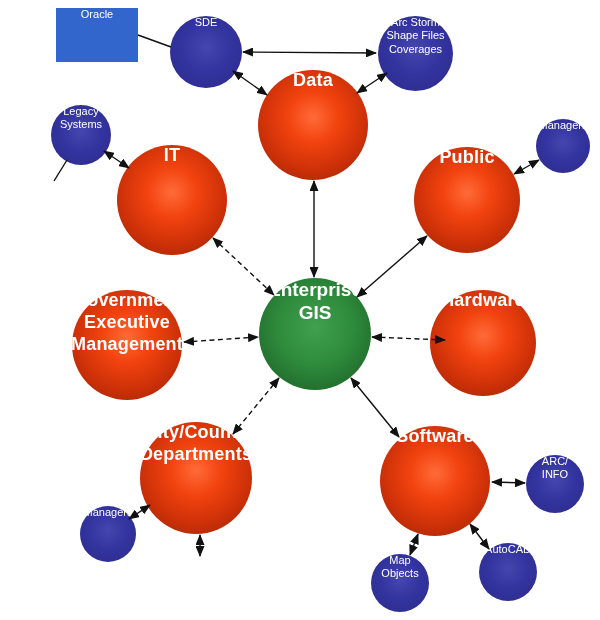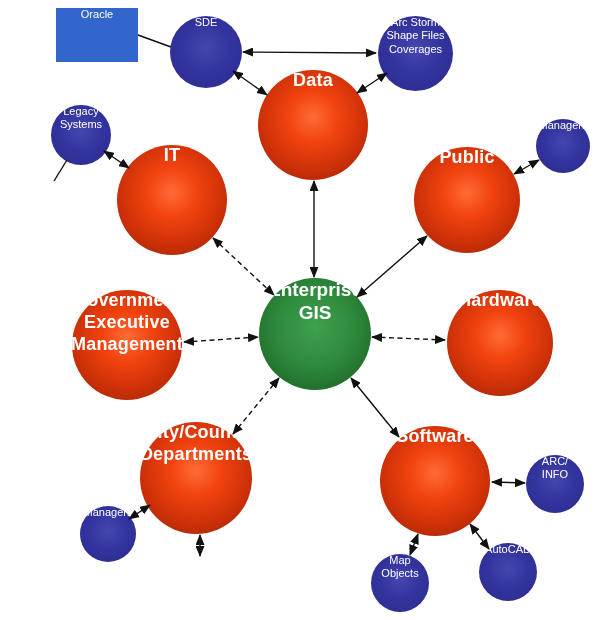--- a/index.html
+++ b/index.html
@@ -55,21 +55,21 @@
   #n-sde           { left: 170px; top: 16px;  width: 72px;  height: 72px; }
   #n-arc-storm     { left: 378px; top: 16px;  width: 75px;  height: 75px; }
   #n-data          { left: 258px; top: 70px;  width: 110px; height: 110px; }
   #n-legacy-systems{ left: 51px;  top: 105px; width: 60px;  height: 60px; }
   #n-hansen        { left: 8px;   top: 182px; width: 85px;  height: 61px; }
   #n-it            { left: 117px; top: 145px; width: 110px; height: 110px; }
   #n-public        { left: 414px; top: 147px; width: 106px; height: 106px; }
   #n-internet      { left: 536px; top: 119px; width: 54px;  height: 54px; }
   #n-government    { left: 72px;  top: 290px; width: 110px; height: 110px; }
   #n-enterprise-gis{ left: 259px; top: 278px; width: 112px; height: 112px; }
-  #n-hardware      { left: 447px; top: 290px; width: 106px; height: 106px; }
+  #n-hardware      { left: 430px; top: 290px; width: 106px; height: 106px; }
   #n-city-county   { left: 140px; top: 422px; width: 112px; height: 112px; }
   #n-software      { left: 380px; top: 426px; width: 110px; height: 110px; }
   #n-managers      { left: 80px;  top: 506px; width: 56px;  height: 56px; }
   #n-users         { left: 172px; top: 558px; width: 56px;  height: 56px; }
   #n-map-objects   { left: 371px; top: 554px; width: 58px;  height: 58px; }
   #n-arcview       { left: 479px; top: 543px; width: 58px;  height: 58px; }
   #n-arc-info      { left: 526px; top: 455px; width: 58px;  height: 58px; }
 </style>
 </head>
 <body>

